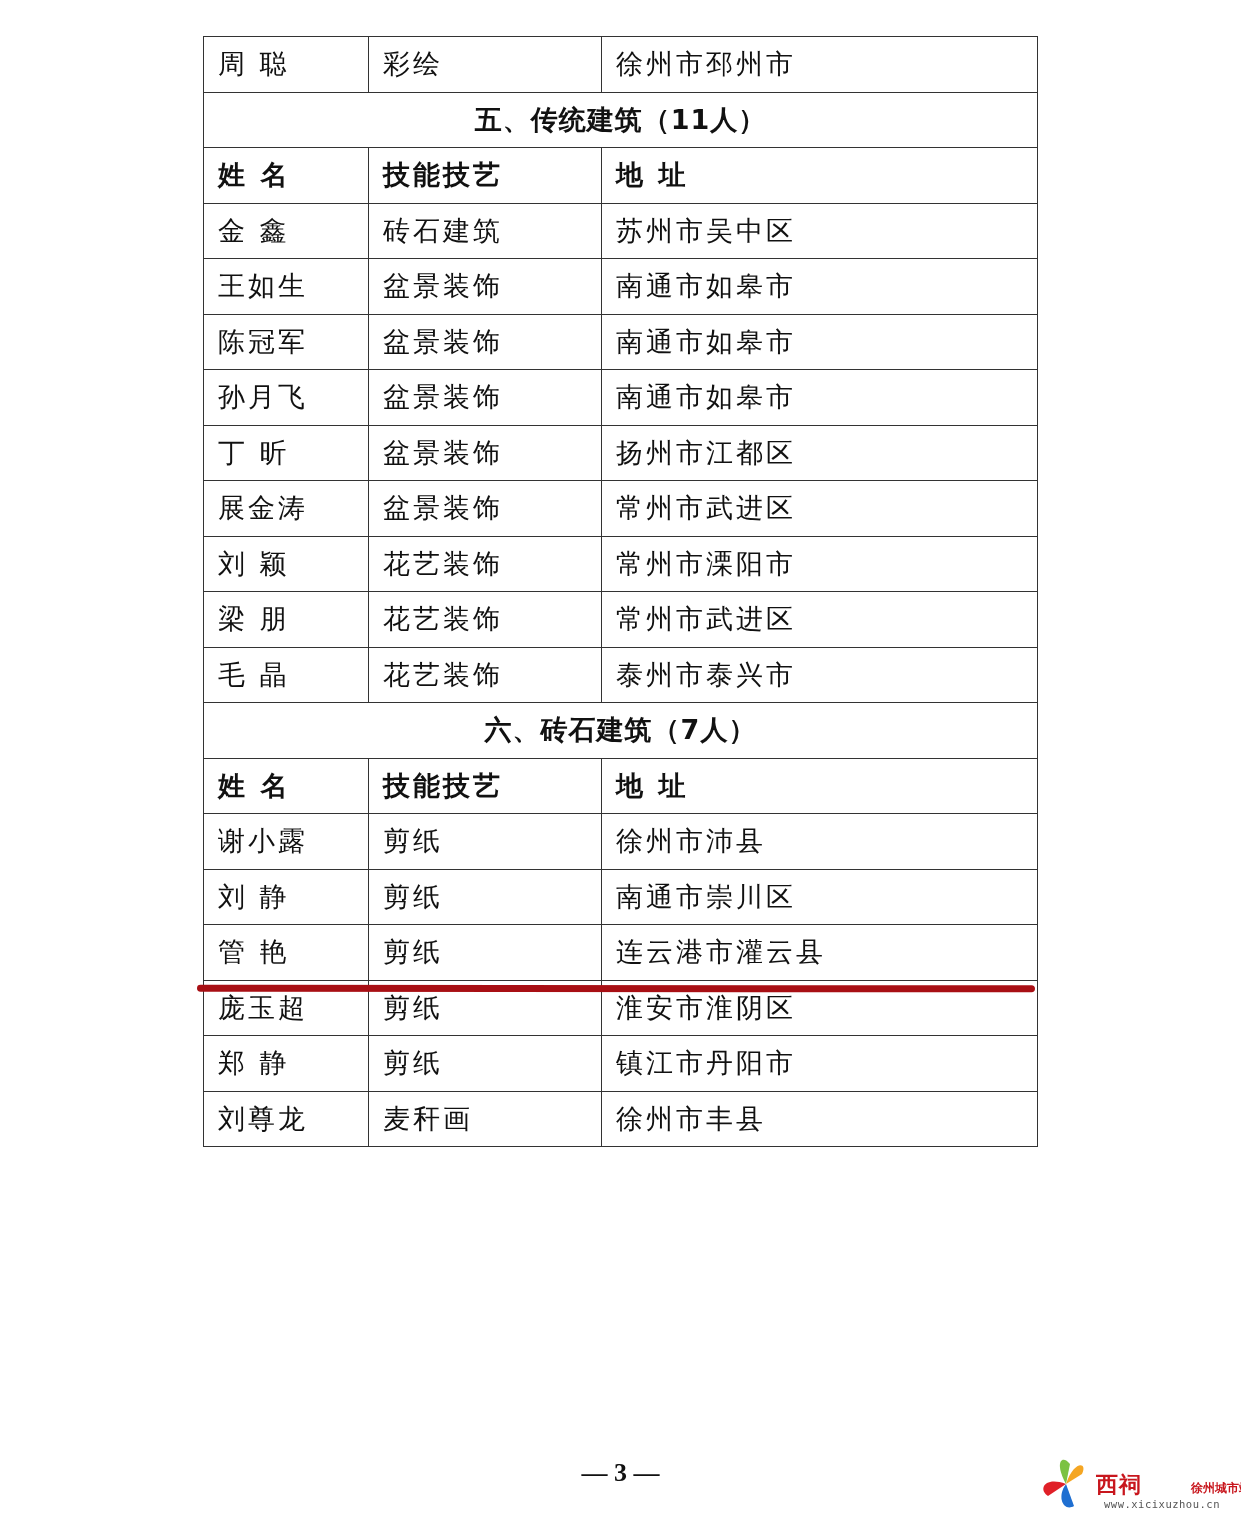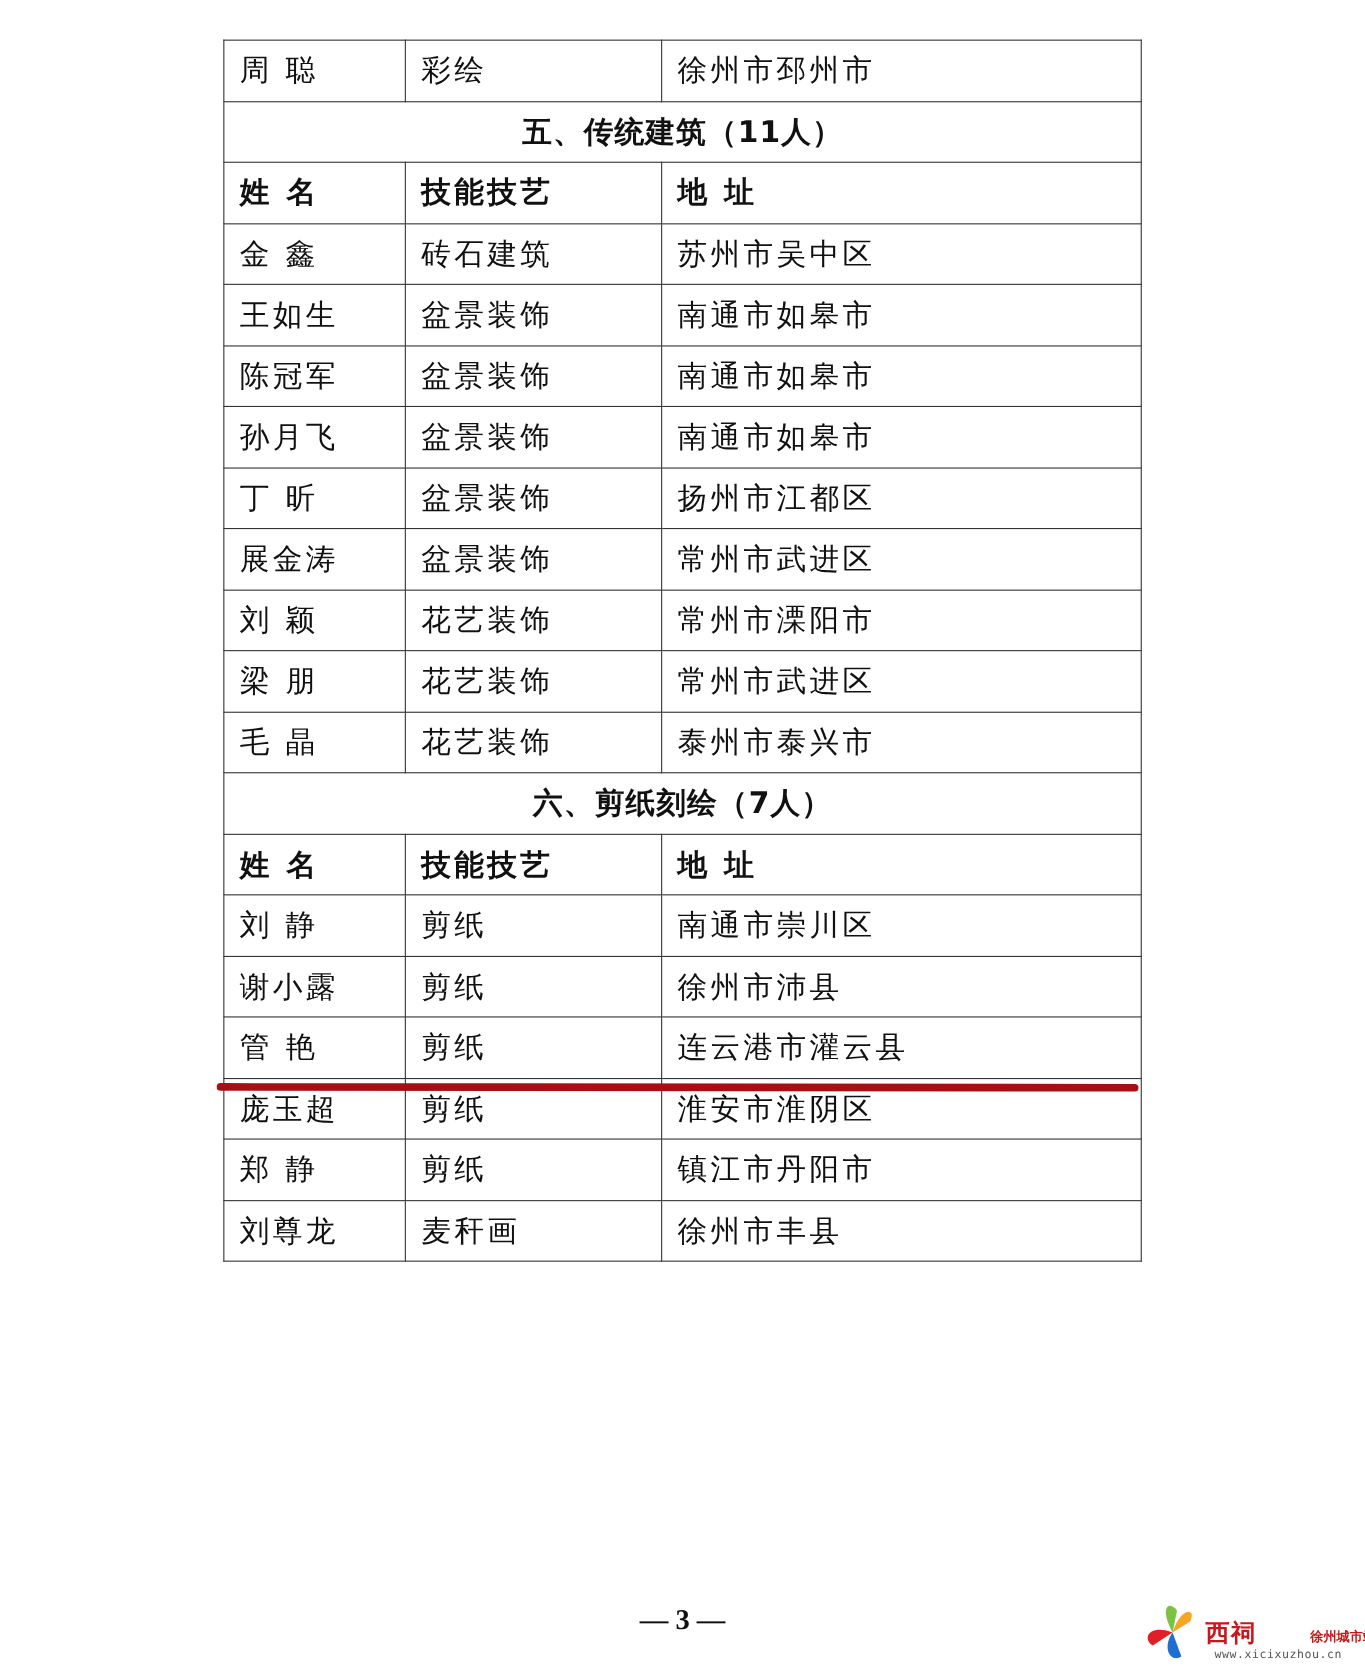--- a/index.html
+++ b/index.html
@@ -101,36 +101,36 @@
         <td>花艺装饰</td>
         <td>常州市武进区</td>
       </tr>
     <tr>
         <td>毛 晶</td>
         <td>花艺装饰</td>
         <td>泰州市泰兴市</td>
       </tr>
 
     <tr class="section">
-      <td colspan="3">六、剪纸刻绘（7人）</td>
+      <td colspan="3">六、砖石建筑（7人）</td>
     </tr>
     <tr class="header">
       <td>姓 名</td>
       <td>技能技艺</td>
       <td>地 址</td>
     </tr>
     <tr>
+        <td>谢小露</td>
+        <td>剪纸</td>
+        <td>徐州市沛县</td>
+      </tr>
+    <tr>
         <td>刘 静</td>
         <td>剪纸</td>
         <td>南通市崇川区</td>
-      </tr>
-    <tr>
-        <td>谢小露</td>
-        <td>剪纸</td>
-        <td>徐州市沛县</td>
       </tr>
     <tr>
         <td>管 艳</td>
         <td>剪纸</td>
         <td>连云港市灌云县</td>
       </tr>
     <tr>
         <td>庞玉超</td>
         <td>剪纸</td>
         <td>淮安市淮阴区</td>

